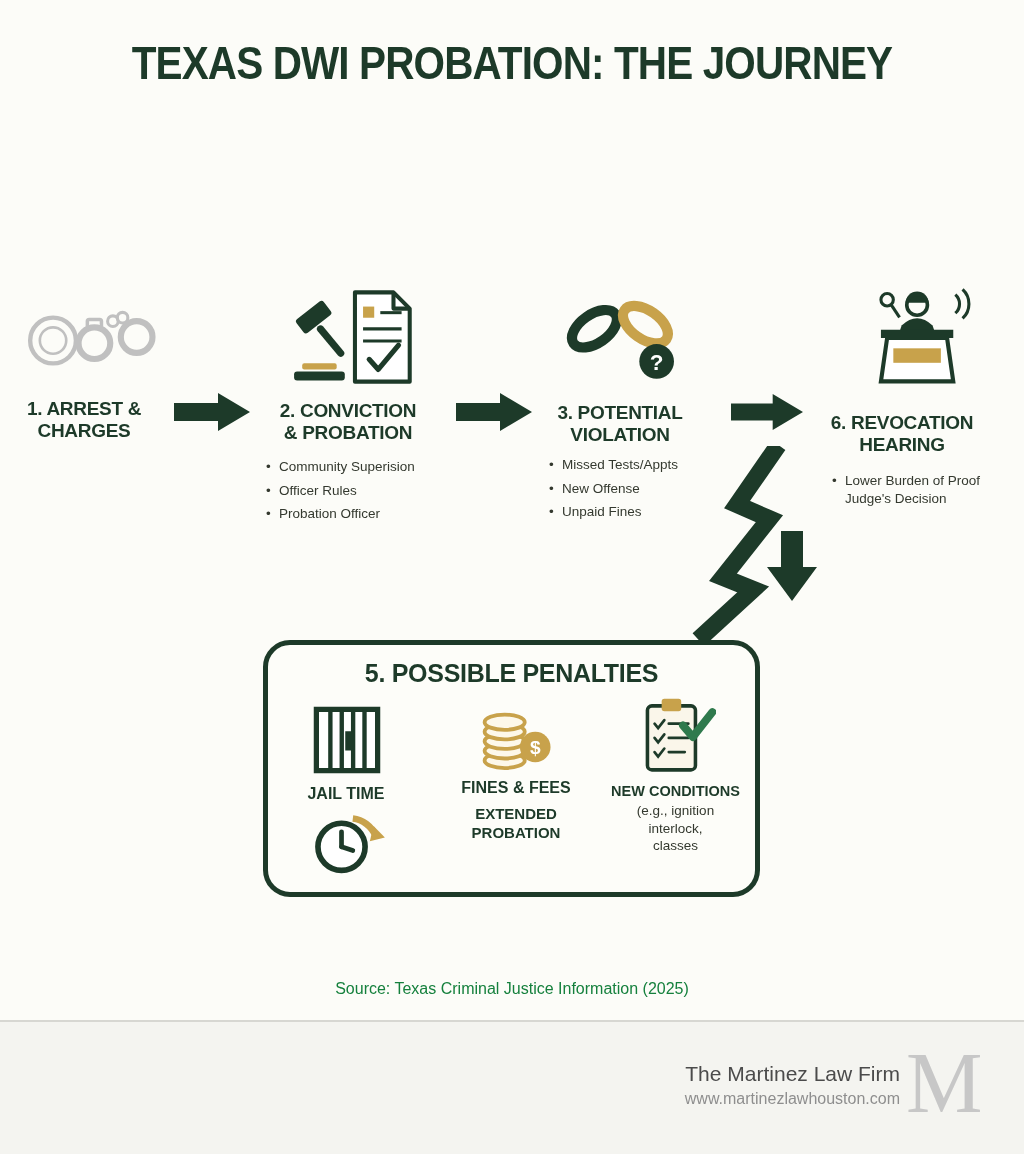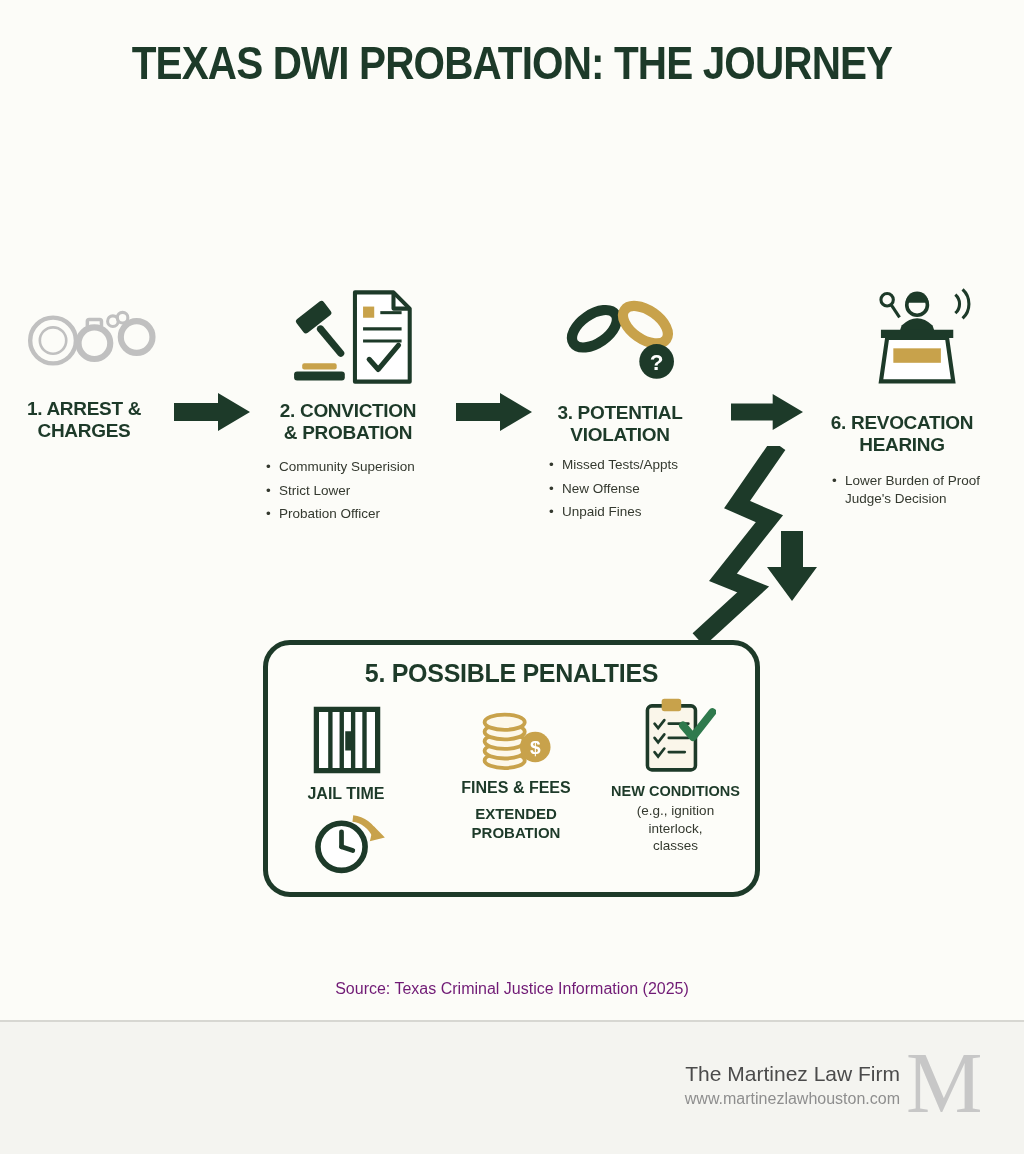--- a/index.html
+++ b/index.html
@@ -68,21 +68,21 @@
   .jail-icon      { left: 44px;  top: 58px;  width: 70px;  height: 74px; }
   .jail-label     { left: 8px;   top: 140px; width: 140px; text-align: center; font-size: 16px; font-weight: 800; color: #1d3a29; }
   .clock-icon     { left: 36px;  top: 166px; width: 92px;  height: 66px; }
   .coins-icon     { left: 208px; top: 56px;  width: 86px;  height: 72px; }
   .fines-label    { left: 168px; top: 134px; width: 160px; text-align: center; font-size: 16px; font-weight: 800; color: #1d3a29; }
   .extended-label { left: 168px; top: 160px; width: 160px; text-align: center; font-size: 15px; font-weight: 800; color: #1d3a29; white-space: pre-line; line-height: 1.25; }
   .clip-icon      { left: 366px; top: 52px;  width: 82px;  height: 80px; }
   .cond-label     { left: 330px; top: 138px; width: 155px; text-align: center; font-size: 14.5px; font-weight: 800; color: #1d3a29; }
   .cond-sub       { left: 330px; top: 157px; width: 155px; text-align: center; font-size: 13.5px; color: #34392f; white-space: pre-line; line-height: 1.3; }
 
-  .source { left: 0; right: 0; top: 980px; text-align: center; font-size: 16px; color: #701a75; }
+  .source { left: 0; right: 0; top: 980px; text-align: center; font-size: 16px; color: #15803d; }
 
   .footer-band { left: 0; top: 1022px; width: 100%; height: 132px; background: #f4f4f0; }
   .divider     { left: 0; top: 1020px; width: 100%; height: 2px; background: #d7d7d2; }
   .firm-name   { right: 124px; top: 1062px; text-align: right; font-size: 21px; font-weight: normal; color: #4b4b4b; }
   .firm-site   { right: 124px; top: 1090px; text-align: right; font-size: 16px; color: #8e8e8e; }
   .watermark   { left: 906px; top: 1040px; font-family: "Liberation Serif", serif; font-size: 86px; color: #c7c7c7; line-height: 1; }
 </style>
 </head>
 <body>
 
@@ -116,21 +116,21 @@
     <path d="M80,72 l9,10 l20,-24" fill="none" stroke="#1d3a29" stroke-width="5" stroke-linecap="round" stroke-linejoin="round"></path>
     <rect x="8" y="22" width="34" height="17" rx="3" fill="#1d3a29" transform="rotate(-38 25 30)"></rect>
     <line x1="32" y1="42" x2="52" y2="66" stroke="#1d3a29" stroke-width="7" stroke-linecap="round"></line>
     <rect x="14" y="76" width="34" height="6" rx="2" fill="#c8a24b"></rect>
     <rect x="6" y="84" width="50" height="9" rx="3" fill="#1d3a29"></rect>
   </svg>
   <div class="abs step-label label-s2">2. CONVICTION
 &amp; PROBATION</div>
   <ul class="abs bullets blt-s2">
     <li>Community Superision</li>
-    <li>Strict Lower</li>
+    <li>Officer Rules</li>
     <li>Probation Officer</li>
   </ul>
 
   <svg class="abs arrow-2" viewBox="0 0 76 40">
     <polygon points="0,11 44,11 44,1 76,20 44,39 44,29 0,29" fill="#1d3a29"></polygon>
   </svg>
 
   <svg class="abs icon-s3" viewBox="0 0 130 100">
     <ellipse cx="36" cy="38" rx="25" ry="14" fill="none" stroke="#1d3a29" stroke-width="10" transform="rotate(-35 36 38)"></ellipse>
     <ellipse cx="86" cy="34" rx="25" ry="14" fill="none" stroke="#c8a24b" stroke-width="10" transform="rotate(35 86 34)"></ellipse>

